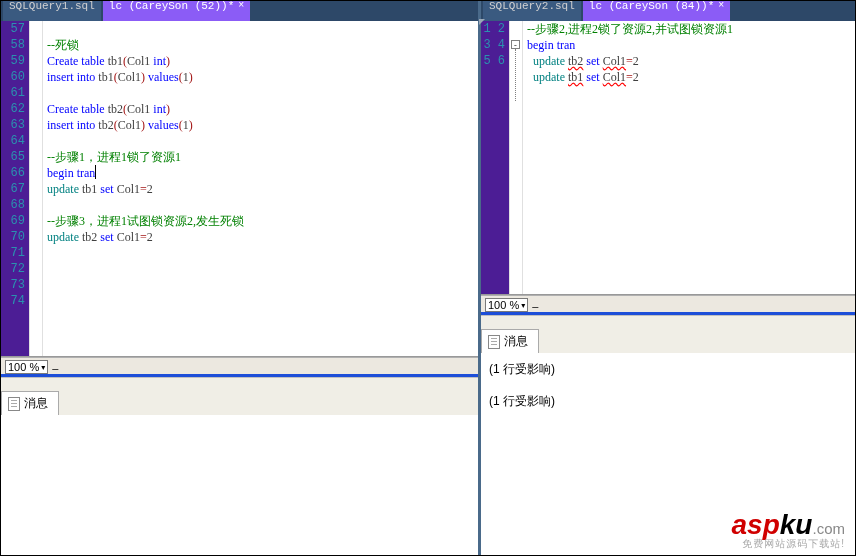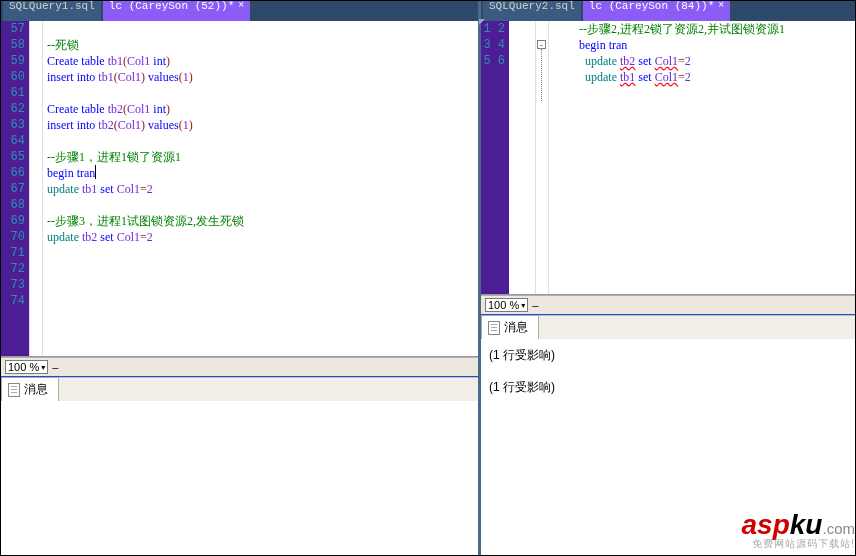--- a/index.html
+++ b/index.html
@@ -88,57 +88,57 @@
     white-space: pre;
     font-size: 12px;
     line-height: 16px;
     position: relative;
     font-family: Liberation Serif, serif;
   }
   .kw { color: #0000ff; }
   .sys { color: #008080; }
   .str { color: #a31515; }
   .cmt { color: #008000; }
-  .txt { color: #6d28d9; }
+  .txt { color: #404040; }
   .squig {
     text-decoration: underline wavy #ff0000;
     text-decoration-skip-ink: none;
   }
   .cursor-caret {
     display: inline-block;
     width: 1px; height: 14px;
     background: #000;
     vertical-align: text-bottom;
     margin-bottom: 1px;
   }
 
   .zoom-bar {
     height: 20px;
     display: flex;
-    align-items: center;
+    align-items: flex-end;
     background: #ece8e0;
     border-top: 1px solid #b0b0b0;
-    border-bottom: 1px solid #1d4ed8;
+    border-bottom: 3px solid #1d4ed8;
     padding: 0 4px;
     font-size: 11px;
     font-family: Tahoma, sans-serif;
     gap: 4px;
   }
   .zoom-select {
     display: inline-flex; align-items: center;
     gap: 2px;
     border: 1px solid #7a7a7a;
     background: #fff;
     padding: 0 2px;
     font-size: 11px;
   }
   .chev { font-size: 8px; }
 
   .msg-tab-strip {
-    height: 24px;
+    height: 38px;
     background: #f0eee6;
     display: flex;
     align-items: flex-end;
     border-top: 1px solid #c0c0c0;
     font-family: "Microsoft YaHei", Tahoma, sans-serif;
   }
   .msg-tab {
     display: flex; align-items: center;
     gap: 4px;
     padding: 3px 10px 3px 6px;
@@ -165,21 +165,21 @@
     padding: 6px 8px;
     font-family: "Microsoft YaHei", Tahoma, sans-serif;
     font-size: 12px;
     overflow: hidden;
   }
   .msg-body .err { color: #cc0000; line-height: 18px; }
   .msg-body .ok { color: #000; line-height: 20px; margin-bottom: 12px; }
 
   .watermark {
     position: absolute;
-    right: 0;
+    right: 10px;
     bottom: 6px;
     font-family: Arial, sans-serif;
     text-align: right;
     line-height: 1;
   }
   .wm-main { font-size: 28px; }
   .wm-asp { color: #d00000; font-weight: bold; font-style: italic; }
   .wm-ku  { color: #000; font-weight: bold; font-style: italic; }
   .wm-com { color: #888; font-size: 15px; vertical-align: baseline; }
   .wm-sub { color: #aaa; font-size: 10px; letter-spacing: 1px; }
@@ -271,21 +271,21 @@
     <div class="tab-strip">
       <div class="tab">
         <span>SQLQuery2.sql</span>
       </div>
       <div class="tab active">
         <span>lc (CareySon (84))*</span>
         <span class="close">×</span>
       </div>
     </div>
 
-    <div class="editor-area" style="height:274px;flex:0 0 274px;gap:26px;">
+    <div class="editor-area" style="height:274px;flex:0 0 274px;">
       <div class="gutter" id="gutter-right">1
 2
 3
 4
 5
 6
 </div>
       <div class="fold-col" id="fold-right">
           <div class="fold-box" style="top: 19px;">-</div>
           <div class="fold-line" style="top: 28px; height: 52px;"></div>

